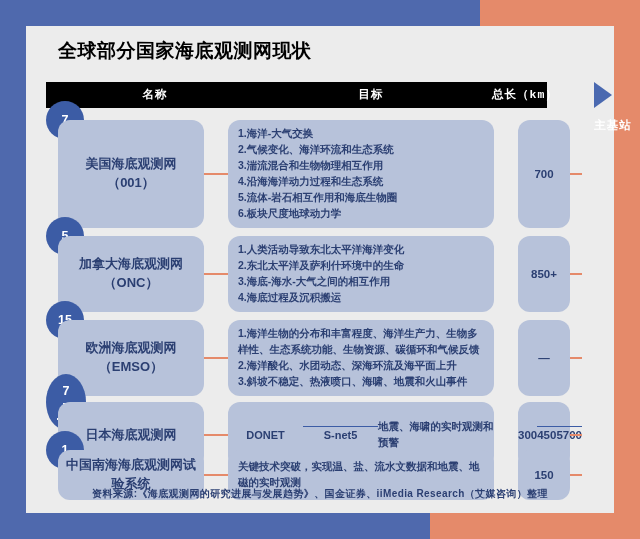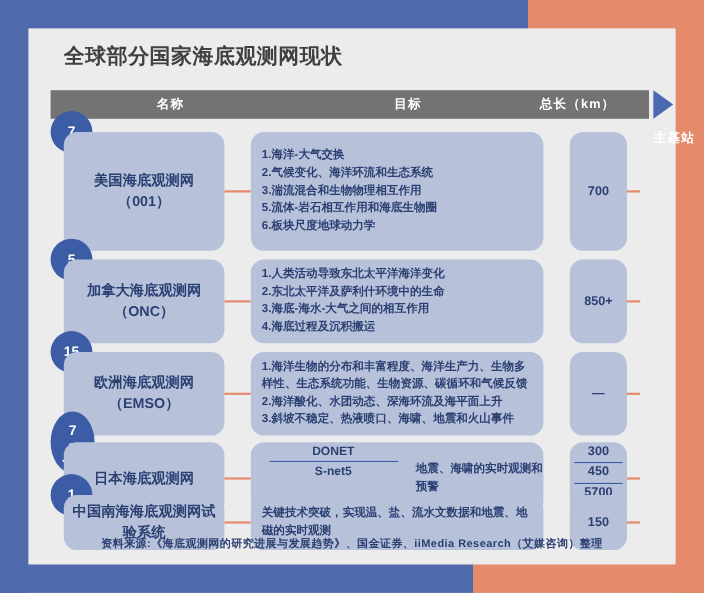--- a/index.html
+++ b/index.html
@@ -19,27 +19,28 @@
   .bar-right{right:0;top:0;width:26px;height:539px;background:#e58a6a;}
   .bar-bottom-right{right:0;bottom:0;width:210px;height:26px;background:#e58a6a;}
 
   .panel{
     position:absolute;left:26px;top:26px;
     width:588px;height:487px;background:#ececec;
   }
 
   .title{
     position:absolute;left:32px;top:12px;
-    font-size:19px;font-weight:bold;color:#404040;letter-spacing:.5px;
+    font-size:19px;font-weight:bold;color:#000000;letter-spacing:.5px;
   }
 
   
   .head-bar{
-    position:absolute;left:20px;top:56px;width:544px;height:26px;
-    background:#737373;
+    position:absolute;left:20px;top:56px;width:501px;height:26px;
+    background:#000000;
+    font-family:Liberation Mono, monospace;
   }
   .head-arrow{
     position:absolute;left:568px;top:56px;width:0;height:0;
     border-top:13px solid transparent;border-bottom:13px solid transparent;
     border-left:18px solid #4a69b0;
   }
   .head-bar .hcell{
     position:absolute;top:0;height:26px;line-height:26px;
     color:#ffffff;font-size:11.5px;font-weight:bold;letter-spacing:1px;
     text-align:center;
@@ -86,21 +87,21 @@
   }
   .c-base.oval{width:40px;height:56px;margin-top:-28px;border-radius:50%;
     flex-direction:column;gap:3px;}
 
   
   .conn{position:absolute;height:2px;background:#e58a6a;top:50%;margin-top:-1px;}
   .conn-a{left:158px;width:24px;}
   .conn-b{left:524px;width:12px;}
 
   
-  .stack{display:flex;flex-direction:column;justify-content:flex-start;
+  .stack{display:flex;flex-direction:row;justify-content:flex-start;
     align-items:center;height:100%;gap:0;}
   .stack .si{
     color:#2b3f72;font-size:11px;font-weight:bold;
     padding:1.5px 0;line-height:1.3;text-align:center;width:78%;
   }
   .stack .si+.si{border-top:1.6px solid #3c5ca5;}
   .goal-split{display:flex;align-items:center;width:100%;height:100%;}
   .goal-split .left{width:150px;height:100%;}
   .goal-split .right{flex:1;display:flex;align-items:center;justify-content:center;
     color:#2b3f72;font-size:10.5px;font-weight:bold;}
@@ -137,20 +138,21 @@
     <div class="head-arrow"></div>
 
     <div class="row r1">
       <div class="cell c-name">美国海底观测网（001）</div>
       <div class="conn conn-a"></div>
       <div class="cell c-goal">
         <div>
           <div>1.海洋-大气交换</div>
           <div>2.气候变化、海洋环流和生态系统</div>
           <div>3.湍流混合和生物物理相互作用</div>
+          <div>4.沿海海洋动力过程和生态系统</div>
           <div>5.流体-岩石相互作用和海底生物圈</div>
           <div>6.板块尺度地球动力学</div>
         </div>
       </div>
       <div class="cell c-len">700</div>
       <div class="conn conn-b"></div>
       <div class="c-base">7</div>
     </div>
 
     <div class="row r2">

